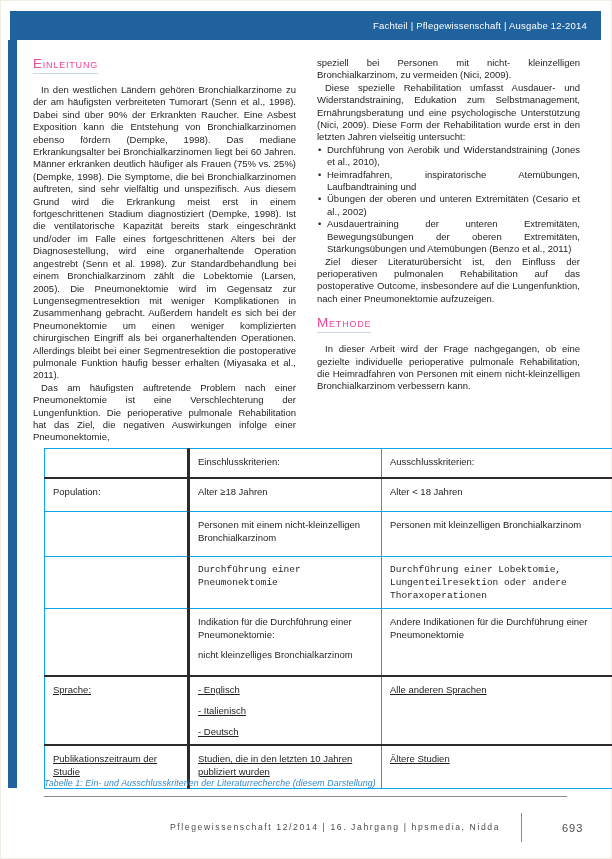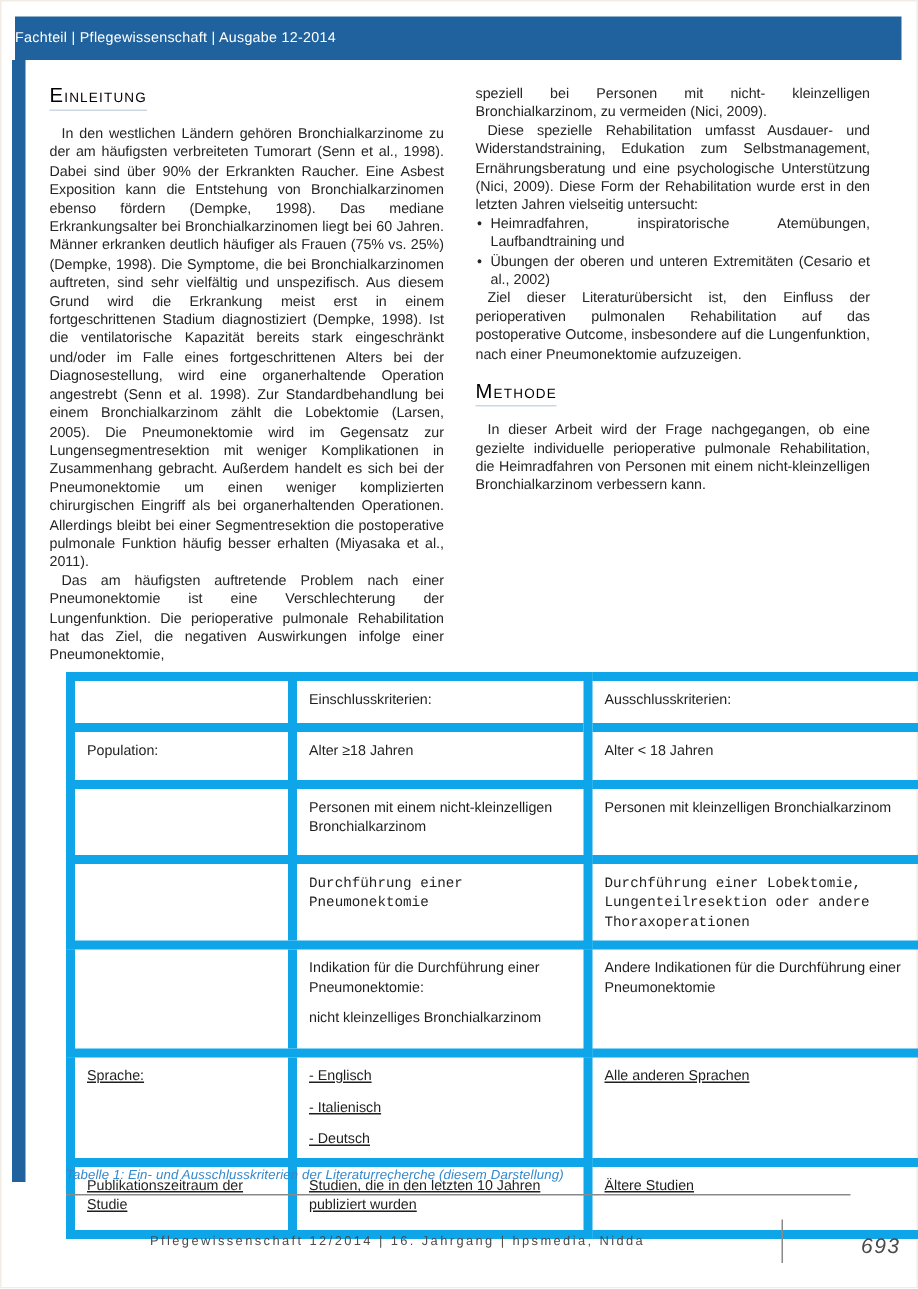--- a/index.html
+++ b/index.html
@@ -5,45 +5,45 @@
   html,body{margin:0;padding:0;background:#ffffff;}
   .page{
     position:relative;width:612px;height:859px;background:#ffffff;
     font-family:"Liberation Sans",sans-serif;color:#252525;overflow:hidden;
     box-shadow:inset 0 0 0 1px #f1ede4;
   }
   
   .topbar{
     position:absolute;left:10px;right:11px;top:11px;height:29px;
     background:#20629e;color:#ffffff;font-size:9.5px;line-height:29px;
-    text-align:left;padding-right:14px;box-sizing:border-box;letter-spacing:.2px;
+    text-align:right;padding-right:14px;box-sizing:border-box;letter-spacing:.2px;
   }
   
   .leftbar{position:absolute;left:8px;top:40px;width:9px;height:748px;background:#20629e;}
   
   .col{position:absolute;top:57px;width:263px;font-size:9.5px;line-height:12.4px;text-align:justify;hyphens:auto;}
   .col-left{left:33px;}
   .col-right{left:317px;}
   .heading{
-    display:inline-block;color:#000000;font-variant:small-caps;font-size:13.5px;
+    display:inline-block;color:#ec4899;font-variant:small-caps;font-size:13.5px;
     letter-spacing:.8px;line-height:14px;margin:0 0 10px 0;font-weight:500;
     border-bottom:1px solid rgba(110,140,170,.35);padding-bottom:2px;
   }
   .heading-methode{margin-top:11px;}
   p.body{margin:0;text-indent:8px;}
   p.body.no-indent{text-indent:0;}
   .bullet{position:relative;padding-left:10px;margin:0;text-align:justify;}
   .bullet::before{content:"\2022";position:absolute;left:1px;top:0;}
   
   .crit-table{
     position:absolute;left:44px;top:448px;width:523px;border-collapse:collapse;
     table-layout:fixed;font-size:9.5px;line-height:13px;color:#1f1f1f;
   }
   .crit-table td{
-    border:6px solid #0ea5e9;vertical-align:top;padding:6px 8px;overflow:hidden;
+    border:1px solid #0ea5e9;vertical-align:top;padding:6px 8px;overflow:hidden;
   }
   .crit-table td.c1{width:126px;border-right:3px solid #2b2b2b;}
   .crit-table td.c2{width:175px;}
   .crit-table td.c3{width:222px;}
   .crit-table{border:1.5px solid #2b2b2b;}
   tr.hdr td{border-bottom:2px solid #2b2b2b;height:16px;}
   tr.thick-top td{border-top:2.5px solid #2b2b2b;text-decoration:underline;}
   tr.r-alter td{height:20px;margin-left:24px;}
   tr.r-personen td{height:32px;margin-top:20px;}
   tr.r-durch td{height:33px;font-family:Liberation Mono, monospace;}
@@ -54,25 +54,25 @@
   .lang-item{margin-bottom:8px;}
   .lang-item:last-child{margin-bottom:0;}
   
   .table-caption{
     position:absolute;left:44px;top:778px;width:523px;color:#3388cc;
     font-size:8.8px;font-style:italic;letter-spacing:.1px;
   }
   .bottom-rule{position:absolute;left:44px;top:796px;width:523px;height:1px;background:#8a8a8a;}
   
   .footer-text{
-    position:absolute;left:100px;top:822px;width:470px;text-align:left;
+    position:absolute;left:100px;top:822px;width:470px;text-align:center;
     color:#4a4a4a;font-size:8.6px;letter-spacing:1.6px;
   }
   .footer-divider{position:absolute;left:521px;top:813px;width:1px;height:29px;background:#8a8a8a;}
-  .page-number{position:absolute;left:574px;top:822px;color:#4a4a4a;font-size:14px;letter-spacing:1px;font-style:italic;}
+  .page-number{position:absolute;left:562px;top:822px;color:#4a4a4a;font-size:11px;letter-spacing:1px;}
 </style>
 </head>
 <body>
 
 <div class="page">
 
   <div class="topbar">
     <span>Fachteil | Pflegewissenschaft | Ausgabe 12-2014</span>
   </div>
 
@@ -81,22 +81,24 @@
   <div class="col col-left">
     <span class="heading">Einleitung</span>
     <p class="body">In den westlichen Ländern gehören Bronchialkarzinome zu der am häufigsten verbreiteten Tumorart (Senn et al., 1998). Dabei sind über 90% der Erkrankten Raucher. Eine Asbest Exposition kann die Entstehung von Bronchialkarzinomen ebenso fördern (Dempke, 1998). Das mediane Erkrankungsalter bei Bronchialkarzinomen liegt bei 60 Jahren. Männer erkranken deutlich häufiger als Frauen (75% vs. 25%) (Dempke, 1998). Die Symptome, die bei Bronchialkarzinomen auftreten, sind sehr vielfältig und unspezifisch. Aus diesem Grund wird die Erkrankung meist erst in einem fortgeschrittenen Stadium diagnostiziert (Dempke, 1998). Ist die ventilatorische Kapazität bereits stark eingeschränkt und/oder im Falle eines fortgeschrittenen Alters bei der Diagnosestellung, wird eine organerhaltende Operation angestrebt (Senn et al. 1998). Zur Standardbehandlung bei einem Bronchialkarzinom zählt die Lobektomie (Larsen, 2005). Die Pneumonektomie wird im Gegensatz zur Lungensegmentresektion mit weniger Komplikationen in Zusammenhang gebracht. Außerdem handelt es sich bei der Pneumonektomie um einen weniger komplizierten chirurgischen Eingriff als bei organerhaltenden Operationen. Allerdings bleibt bei einer Segmentresektion die postoperative pulmonale Funktion häufig besser erhalten (Miyasaka et al., 2011).</p>
     <p class="body">Das am häufigsten auftretende Problem nach einer Pneumonektomie ist eine Verschlechterung der Lungenfunktion. Die perioperative pulmonale Rehabilitation hat das Ziel, die negativen Auswirkungen infolge einer Pneumonektomie,</p>
   </div>
 
   <div class="col col-right">
     <p class="body no-indent">speziell bei Personen mit nicht- kleinzelligen Bronchialkarzinom, zu vermeiden (Nici, 2009).</p>
     <p class="body">Diese spezielle Rehabilitation umfasst Ausdauer- und Widerstandstraining, Edukation zum Selbstmanagement, Ernährungsberatung und eine psychologische Unterstützung (Nici, 2009). Diese Form der Rehabilitation wurde erst in den letzten Jahren vielseitig untersucht:</p>
     <div>
+      <p class="bullet">Durchführung von Aerobik und Widerstandstraining (Jones et al., 2010),</p>
       <p class="bullet">Heimradfahren, inspiratorische Atemübungen, Laufbandtraining und</p>
       <p class="bullet">Übungen der oberen und unteren Extremitäten (Cesario et al., 2002)</p>
+      <p class="bullet">Ausdauertraining der unteren Extremitäten, Bewegungsübungen der oberen Extremitäten, Stärkungsübungen und Atemübungen (Benzo et al., 2011)</p>
     </div>
     <p class="body">Ziel dieser Literaturübersicht ist, den Einfluss der perioperativen pulmonalen Rehabilitation auf das postoperative Outcome, insbesondere auf die Lungenfunktion, nach einer Pneumonektomie aufzuzeigen.</p>
     <span class="heading heading-methode">Methode</span>
     <p class="body">In dieser Arbeit wird der Frage nachgegangen, ob eine gezielte individuelle perioperative pulmonale Rehabilitation, die Heimradfahren von Personen mit einem nicht-kleinzelligen Bronchialkarzinom verbessern kann.</p>
   </div>
 
   <table class="crit-table">
     <tbody>
         <tr class="hdr">
       <td class="c1"></td>

